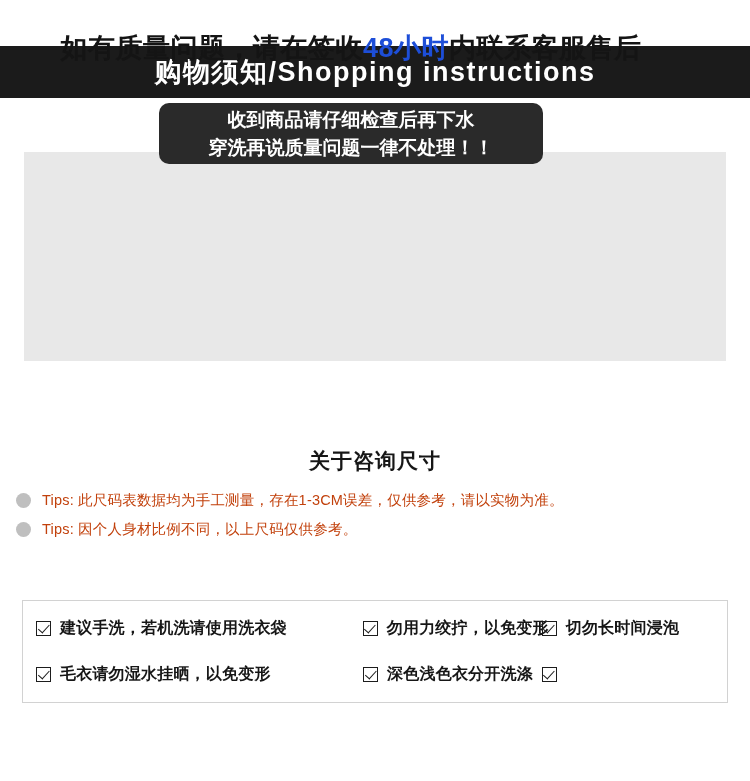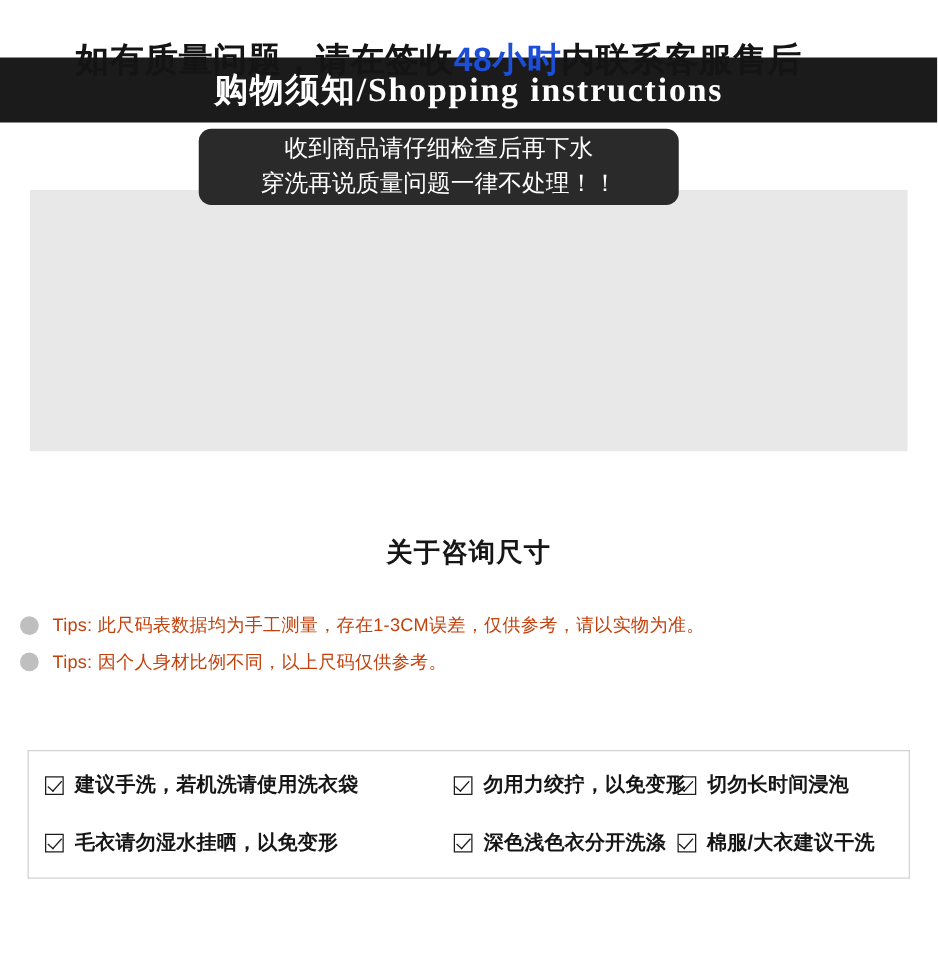--- a/index.html
+++ b/index.html
@@ -28,21 +28,21 @@
   }
   .header-title {
     position: absolute;
     left: 0;
     top: 46px;
     width: 750px;
     height: 52px;
     line-height: 52px;
     text-align: center;
     color: #ffffff;
-    font-family: Liberation Serif, serif;
+    font-family: Liberation Sans, sans-serif;
     font-size: 27px;
     font-weight: bold;
     letter-spacing: 1.5px;
     white-space: nowrap;
   }
 
   
   .notice-block {
     position: absolute;
     left: 24px;
@@ -79,30 +79,30 @@
     left: 159px;
     top: 103px;
     width: 384px;
     height: 61px;
     display: flex;
     flex-direction: column;
     align-items: center;
     justify-content: center;
     color: #ffffff;
     font-size: 19px;
-    font-weight: normal;
+    font-weight: bold;
     line-height: 28px;
     white-space: nowrap;
   }
 
   
   .section-title {
     position: absolute;
     left: 0;
-    top: 428px;
+    top: 447px;
     width: 750px;
     text-align: center;
     font-size: 21px;
     font-weight: bold;
     color: #161616;
     letter-spacing: 1px;
   }
 
   
   .tips {
@@ -243,18 +243,17 @@
       <div class="care-item c1">
         <span class="check-icon"></span>
         <span class="care-label">毛衣请勿湿水挂晒，以免变形</span>
       </div>
       <div class="care-item c2">
         <span class="check-icon"></span>
         <span class="care-label">深色浅色衣分开洗涤</span>
       </div>
       <div class="care-item c3">
         <span class="check-icon"></span>
-        <span class="care-label">棉服/大衣建议干洗</span>
       </div>
     </div>
   </div>
 
 </div>
 
 </body></html>

